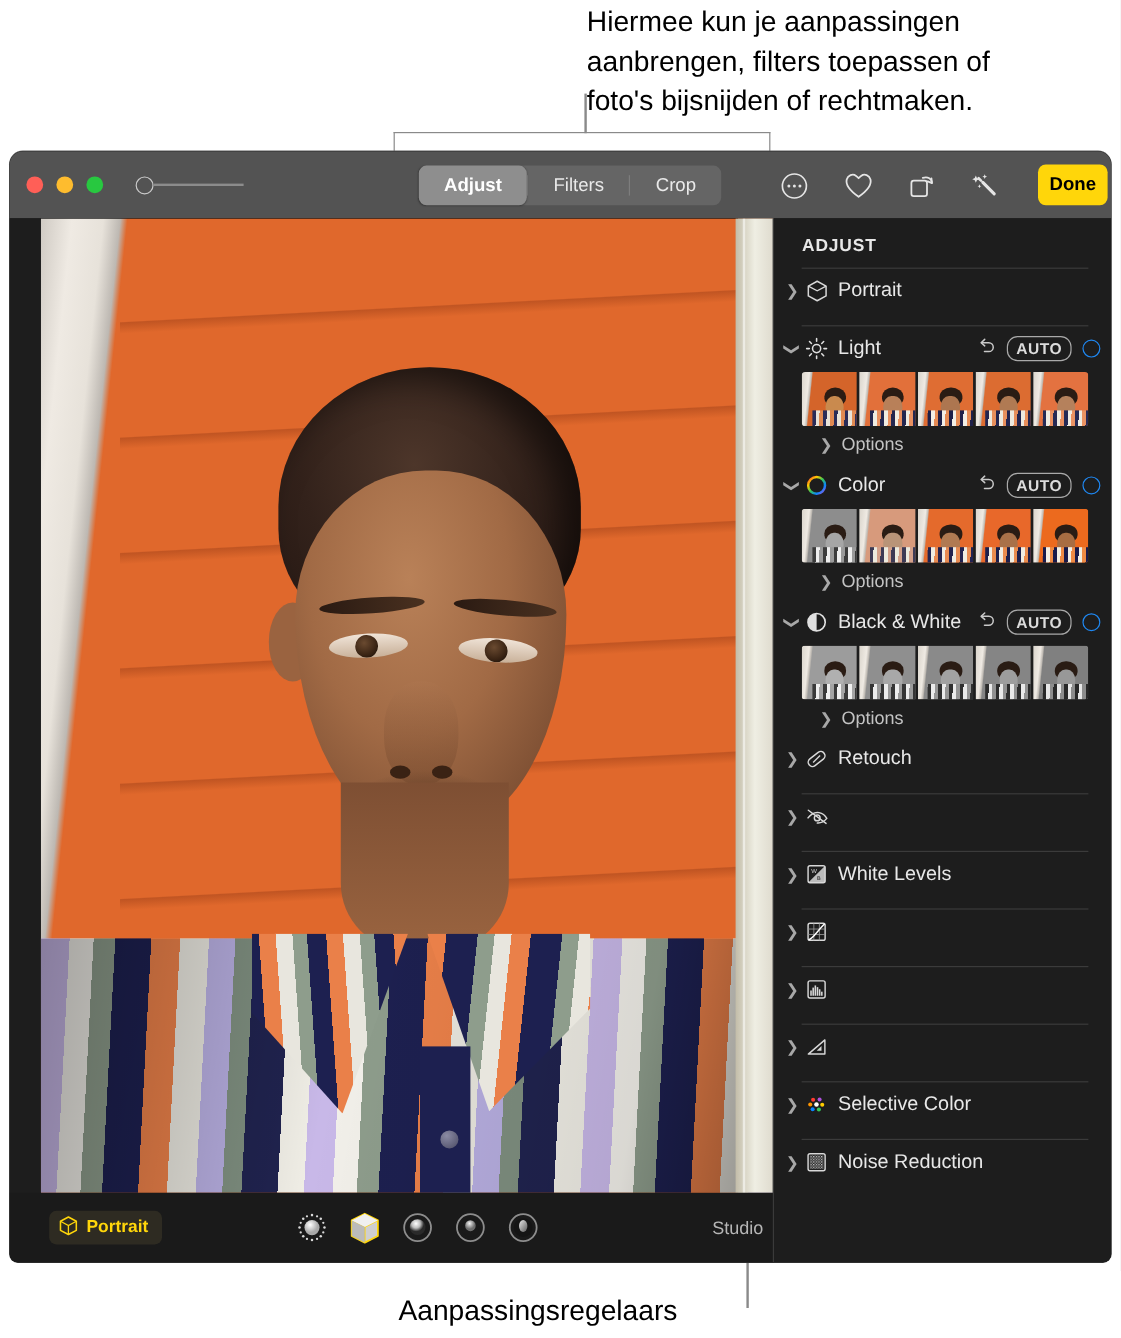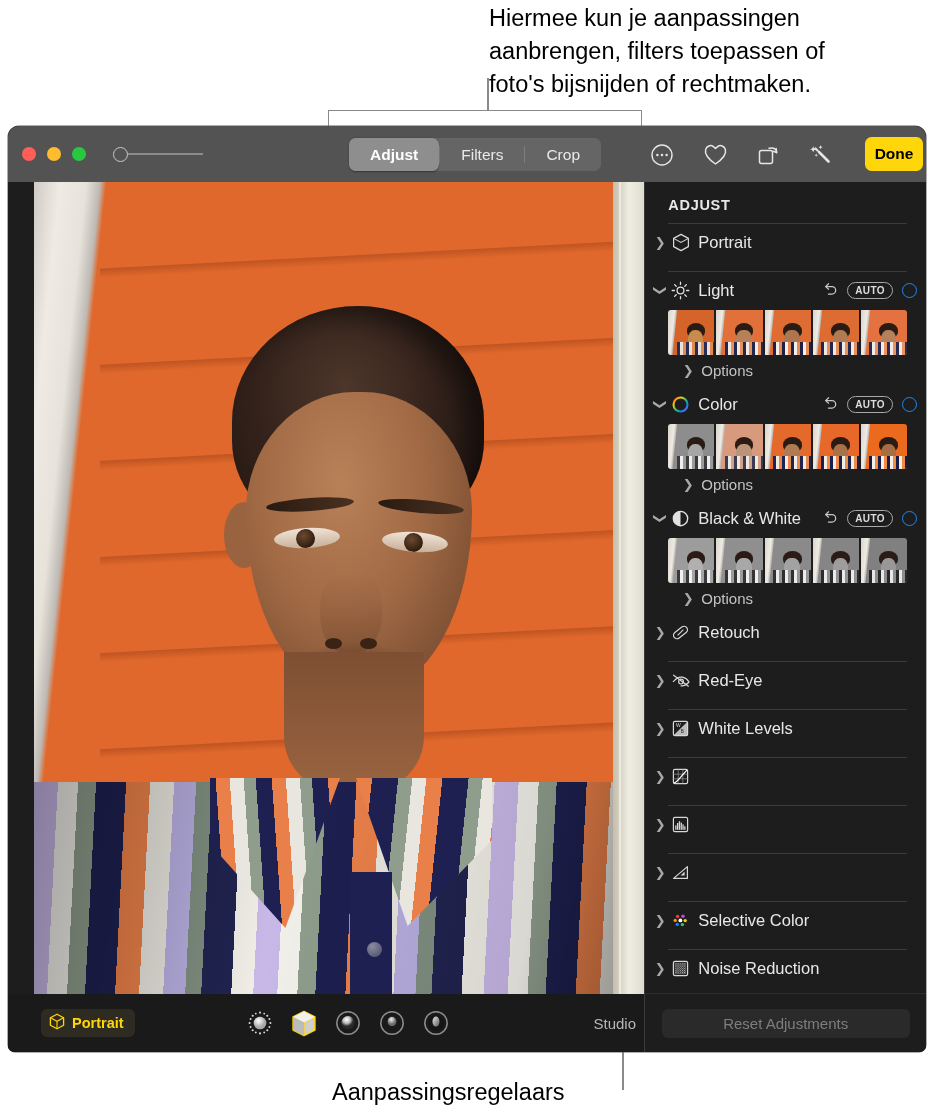--- a/index.html
+++ b/index.html
@@ -135,21 +135,21 @@
   #panel-scroll{position:absolute;left:0;top:0;right:0;bottom:58px;overflow:hidden;}
   #panel-title{color:#e7e7e7;font-size:14.5px;font-weight:bold;letter-spacing:.7px;
                padding:15px 0 0 23px;}
   .divider{height:1px;background:#3b3b3b;margin:10px 19px 0 23px;}
 
   .row{display:flex;align-items:center;height:37px;padding-left:7px;}
   .chev{width:16px;color:#a8a8a8;font-size:13px;display:flex;align-items:center;justify-content:center;}
   .row .glyph{width:25px;display:flex;align-items:center;justify-content:center;}
   .row .label{color:#e8e8e8;font-size:16.5px;margin-left:5px;flex:1;}
   .row .ctrls{display:flex;align-items:center;gap:9px;padding-right:9px;}
-  .auto-pill{border:1.2px solid #a9a9a9;border-radius:9px;color:#dcdcdc;font-size:10px;
+  .auto-pill{border:1.2px solid #a9a9a9;border-radius:9px;color:#dcdcdc;font-size:13px;
              padding:1.5px 7px 2px;letter-spacing:.4px;font-weight:bold;text-align:center;}
   .ring{width:15px;height:15px;border-radius:50%;border:1.8px solid #1f87f0;box-sizing:border-box;}
 
   .strip{display:flex;gap:2px;margin:1px 19px 0 23px;height:45px;border-radius:3px;overflow:hidden;}
   .thumb{flex:1;position:relative;overflow:hidden;background:#222;}
   .thumb .tw{position:absolute;inset:0;background:linear-gradient(96deg,#d9d4cb 0,#efeae3 13%,#c0bbb4 17%,var(--wall) 19%,var(--wall) 100%);}
   .thumb .th{position:absolute;left:40%;top:28%;width:40%;height:34%;border-radius:50% 50% 40% 40%;background:#2a1c14;}
   .thumb .tf{position:absolute;left:43%;top:44%;width:33%;height:42%;border-radius:45%;background:var(--skin);}
   .thumb .ts{position:absolute;left:18%;bottom:0;width:82%;height:30%;
      background:repeating-linear-gradient(92deg,var(--s1) 0,var(--s1) 3px,var(--s2) 3px,var(--s2) 6px,var(--s3) 6px,var(--s3) 9px);}
@@ -578,21 +578,20 @@
 
         <div class="row">
           <div class="chev">❯</div>
           <div class="glyph">
             <svg width="20" height="19" viewBox="0 0 20 19">
               <path d="M2 11 C5 7 8.5 5.6 11.6 6.2 C14.4 6.8 16.6 8.6 18 11 C15.5 14 12.6 15.2 9.6 14.8" fill="none" stroke="#d8d8d8" stroke-width="1.2"></path>
               <circle cx="10" cy="10.6" r="2.4" fill="none" stroke="#d8d8d8" stroke-width="1.2"></circle>
               <path d="M2.6 4.2 L17.4 15.2" stroke="#d8d8d8" stroke-width="1.2" stroke-linecap="round"></path>
             </svg>
           </div>
-          <div class="label">Red-Eye</div>
         </div>
         <div class="divider"></div>
 
         <div class="row">
           <div class="chev">❯</div>
           <div class="glyph">
             <svg width="19" height="19" viewBox="0 0 19 19">
               <rect x="2.4" y="2.4" width="14.2" height="14.2" rx="1.6" fill="none" stroke="#d8d8d8" stroke-width="1.2"></rect>
               <path d="M2.4 16.6 L16.6 2.4 L16.6 16.6 Z" fill="#d8d8d8" opacity=".85"></path>
               <text x="5" y="8.4" font-size="5" fill="#d8d8d8" font-family="Liberation Sans, sans-serif">W</text>
@@ -673,18 +672,15 @@
               </pattern>
                 </defs>
               <rect x="3.8" y="3.8" width="11.4" height="11.4" fill="url(#np)"></rect>
             </svg>
           </div>
           <div class="label">Noise Reduction</div>
         </div>
 
       </div>
 
-      <div id="reset-wrap">
-        <div id="reset-btn">Reset Adjustments</div>
-      </div>
     </div>
   </div>
 </div>
 
 </body></html>

